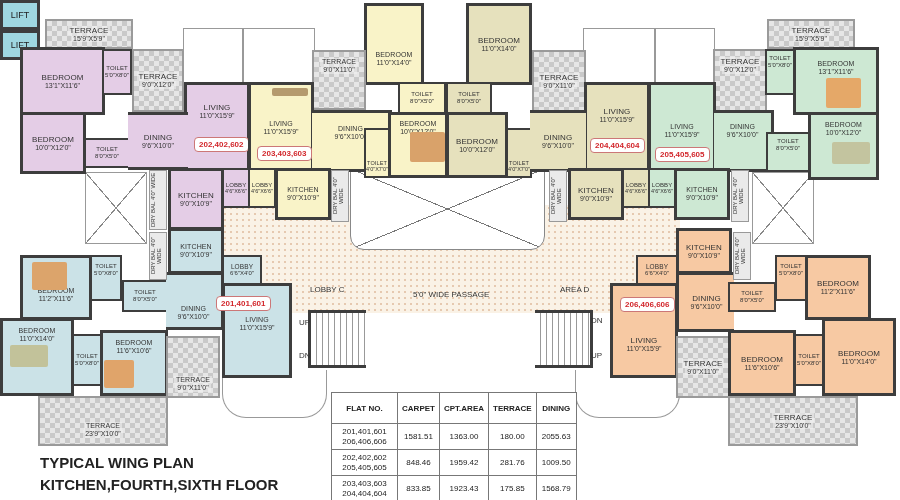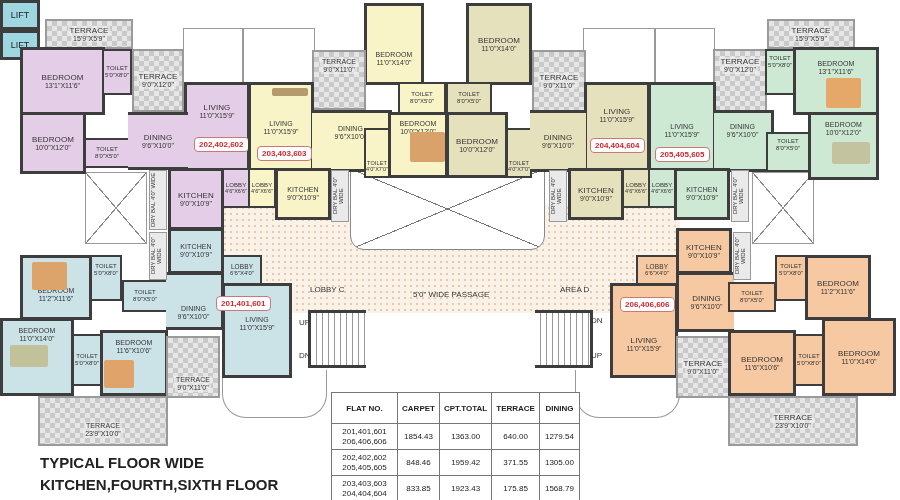--- a/index.html
+++ b/index.html
@@ -347,44 +347,44 @@
   <span class="rdim">23'9"X10'0"</span>
 </div>
 <span class="drybal" style="left:733px;top:232px;width:18px;height:48px;">DRY BAL 4'0" WIDE</span>
 <span class="flatno" style="left:620px;top:297px;">206,406,606</span>
 
 <table class="area-table">
   <thead>
     <tr>
       <th style="width:66px;">FLAT NO.</th>
       <th style="width:42px;">CARPET</th>
-      <th style="width:48px;">CPT.TOTAL</th>
+      <th style="width:48px;">CPT.AREA</th>
       <th style="width:46px;">TERRACE</th>
       <th style="width:40px;">DINING</th>
     </tr>
   </thead>
   <tbody>
     <tr>
       <td><span>201,401,601</span><br><span>206,406,606</span></td>
-      <td>1854.43</td>
+      <td>1581.51</td>
       <td>1363.00</td>
-      <td>640.00</td>
-      <td>1279.54</td>
+      <td>180.00</td>
+      <td>2055.63</td>
     </tr>
     <tr>
       <td><span>202,402,602</span><br><span>205,405,605</span></td>
       <td>848.46</td>
       <td>1959.42</td>
-      <td>371.55</td>
-      <td>1305.00</td>
+      <td>281.76</td>
+      <td>1009.50</td>
     </tr>
     <tr>
       <td><span>203,403,603</span><br><span>204,404,604</span></td>
       <td>833.85</td>
       <td>1923.43</td>
       <td>175.85</td>
       <td>1568.79</td>
     </tr>
   </tbody>
 </table>
 
-<div class="title" style="top:454px;font-size:15px;">TYPICAL FLOOR WIDE</div>
+<div class="title" style="top:454px;font-size:15px;">TYPICAL WING PLAN</div>
 <div class="title" style="top:476px;font-size:15px;">KITCHEN,FOURTH,SIXTH FLOOR</div>
 
 </body></html>

